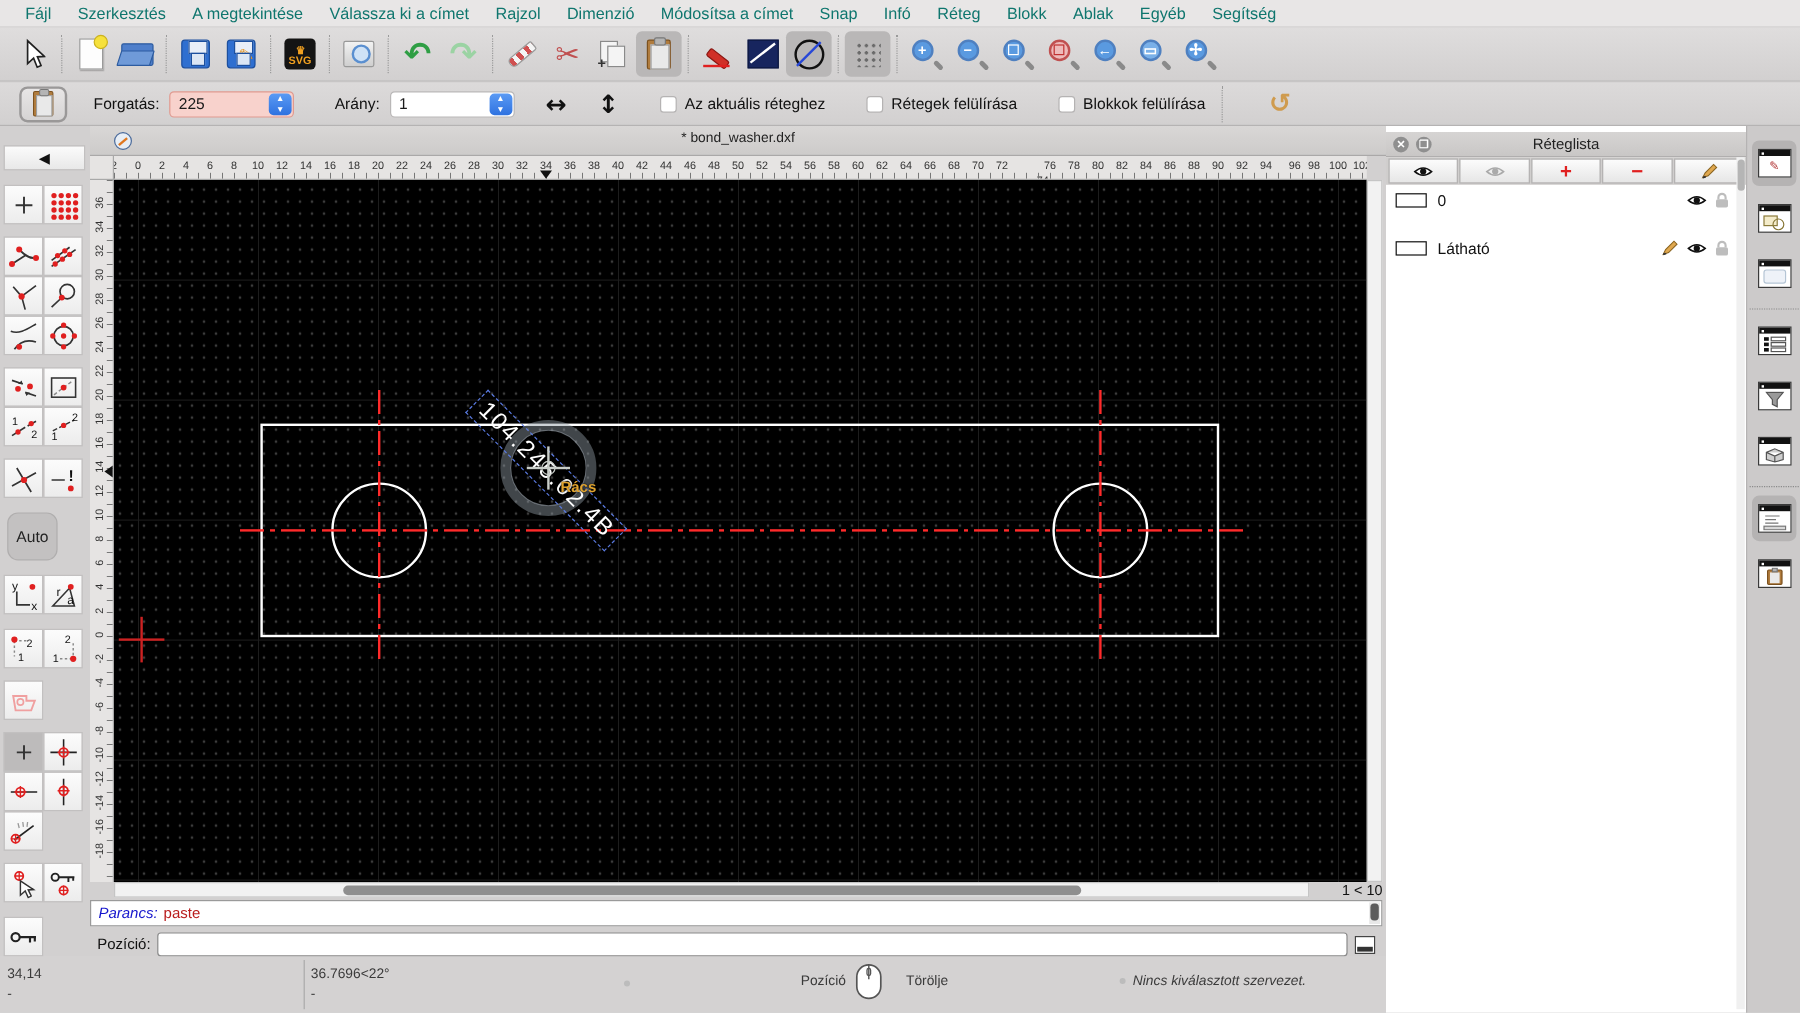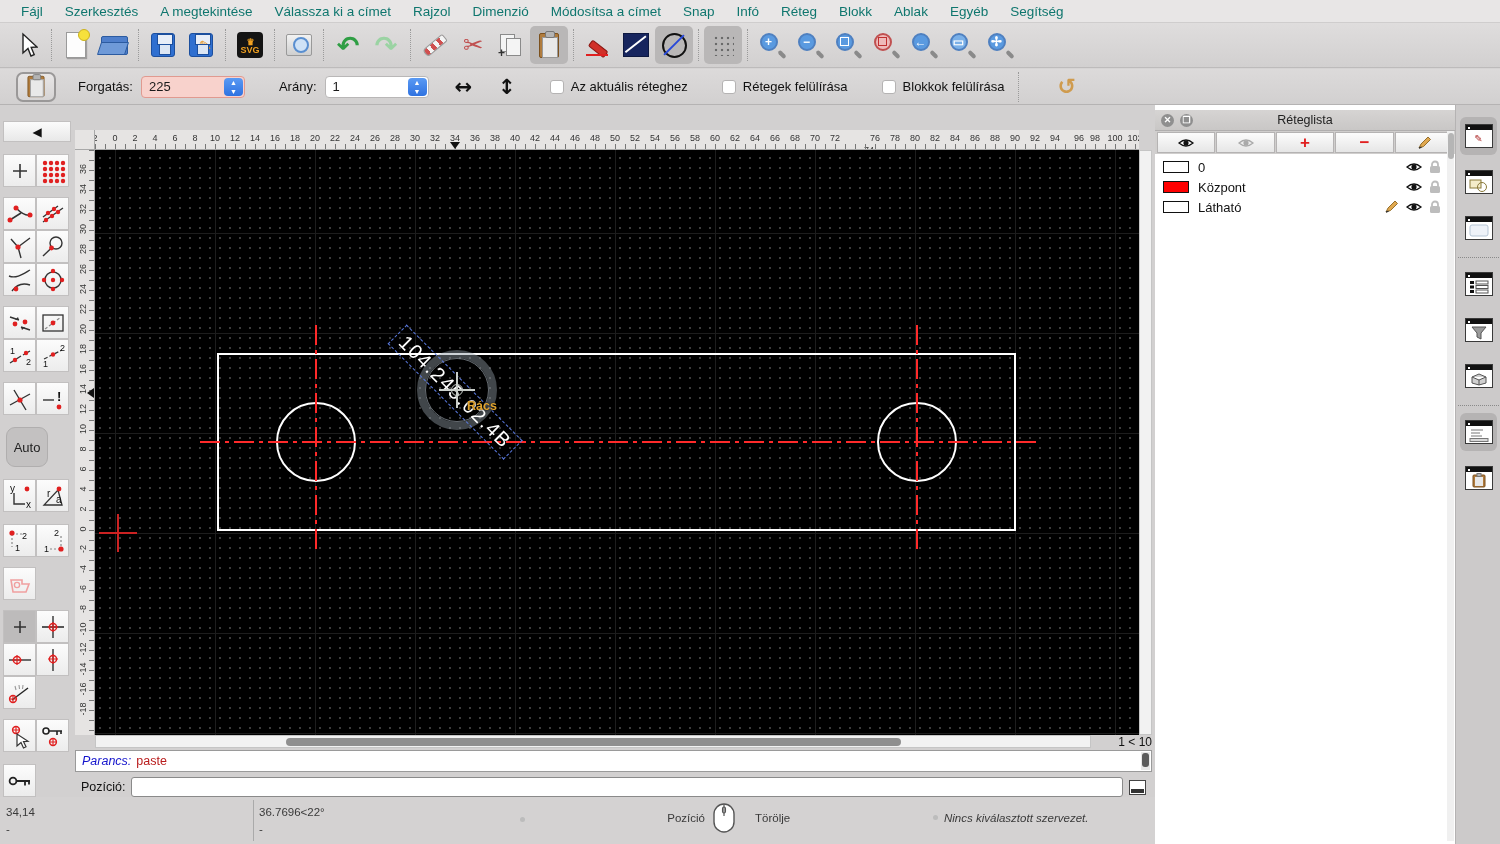--- a/index.html
+++ b/index.html
@@ -589,20 +589,24 @@
     <div class="pbtn">
         <svg width="26" height="26">
           <circle cx="6" cy="13" r="3.4" fill="none" stroke="#222" stroke-width="1.8"></circle>
           <path d="M9.5 13 H23 M18 13 V17.5 M22 13 V16.5" stroke="#222" stroke-width="1.8"></path>
         </svg>
       </div>
   </div>
 </div>
 
 <div id="mdi">
+  <div id="tabbar">
+    <span id="tabicon"></span>
+    <div id="tabtitle">* bond_washer.dxf</div>
+  </div>
   <div id="ruler-corner"></div>
   <div id="topruler">
     <div id="topruler-labels">
         <span class="rlbl" style="left: -9px;">2</span>
         <span class="rlbl" style="left: 11px;">0</span>
         <span class="rlbl" style="left: 31px;">2</span>
         <span class="rlbl" style="left: 51px;">4</span>
         <span class="rlbl" style="left: 71px;">6</span>
         <span class="rlbl" style="left: 91px;">8</span>
         <span class="rlbl" style="left: 111px;">10</span>
@@ -781,34 +785,20 @@
         <svg width="18" height="12">
           <path d="M2 6 Q9 0 16 6 Q9 12 2 6 Z" fill="#fff" stroke="#111" stroke-width="1.3"></path>
           <circle cx="9" cy="6" r="2.6" fill="#111"></circle>
         </svg>
         <svg width="12" height="14">
           <rect x="1" y="6" width="10" height="7" rx="1.5" fill="#bdbdbd"></rect>
           <path d="M3 6 V4.5 a3 3 0 0 1 6 0 V6" fill="none" stroke="#bdbdbd" stroke-width="1.8"></path>
         </svg>
       </span>
   </div>
-  <div class="lrow" style="top:72px;">
-    <span class="lswatch" style="background: rgb(255, 0, 0);"></span>
-    <span class="lname">Központ</span>
-    <span class="licons">
-        <svg width="18" height="12">
-          <path d="M2 6 Q9 0 16 6 Q9 12 2 6 Z" fill="#fff" stroke="#111" stroke-width="1.3"></path>
-          <circle cx="9" cy="6" r="2.6" fill="#111"></circle>
-        </svg>
-        <svg width="12" height="14">
-          <rect x="1" y="6" width="10" height="7" rx="1.5" fill="#bdbdbd"></rect>
-          <path d="M3 6 V4.5 a3 3 0 0 1 6 0 V6" fill="none" stroke="#bdbdbd" stroke-width="1.8"></path>
-        </svg>
-      </span>
-  </div>
   <div class="lrow" style="top:92px;">
     <span class="lswatch" style="background: rgb(255, 255, 255);"></span>
     <span class="lname">Látható</span>
     <span class="licons">
         <svg width="16" height="16">
           <path d="M3 13 L5 9 L12 2 L14.5 4.5 L7.5 11.5 Z" fill="#e0a84f" stroke="#8a6420" stroke-width="0.9"></path>
           <path d="M3 13 L5.5 12.2" stroke="#333" stroke-width="1.4"></path>
         </svg>
         <svg width="18" height="12">
           <path d="M2 6 Q9 0 16 6 Q9 12 2 6 Z" fill="#fff" stroke="#111" stroke-width="1.3"></path>

